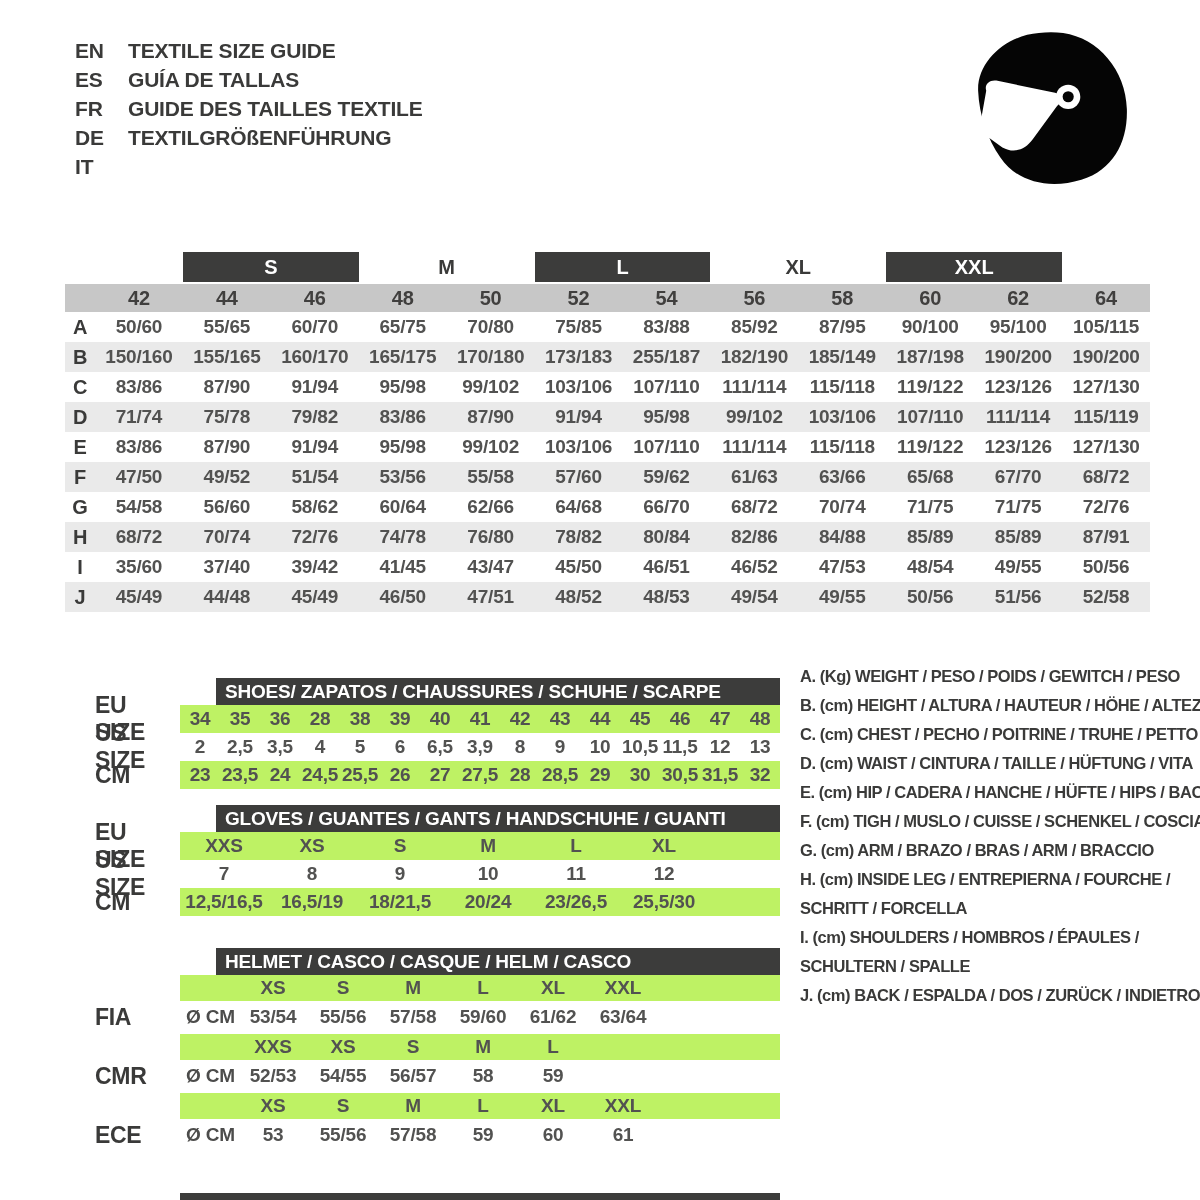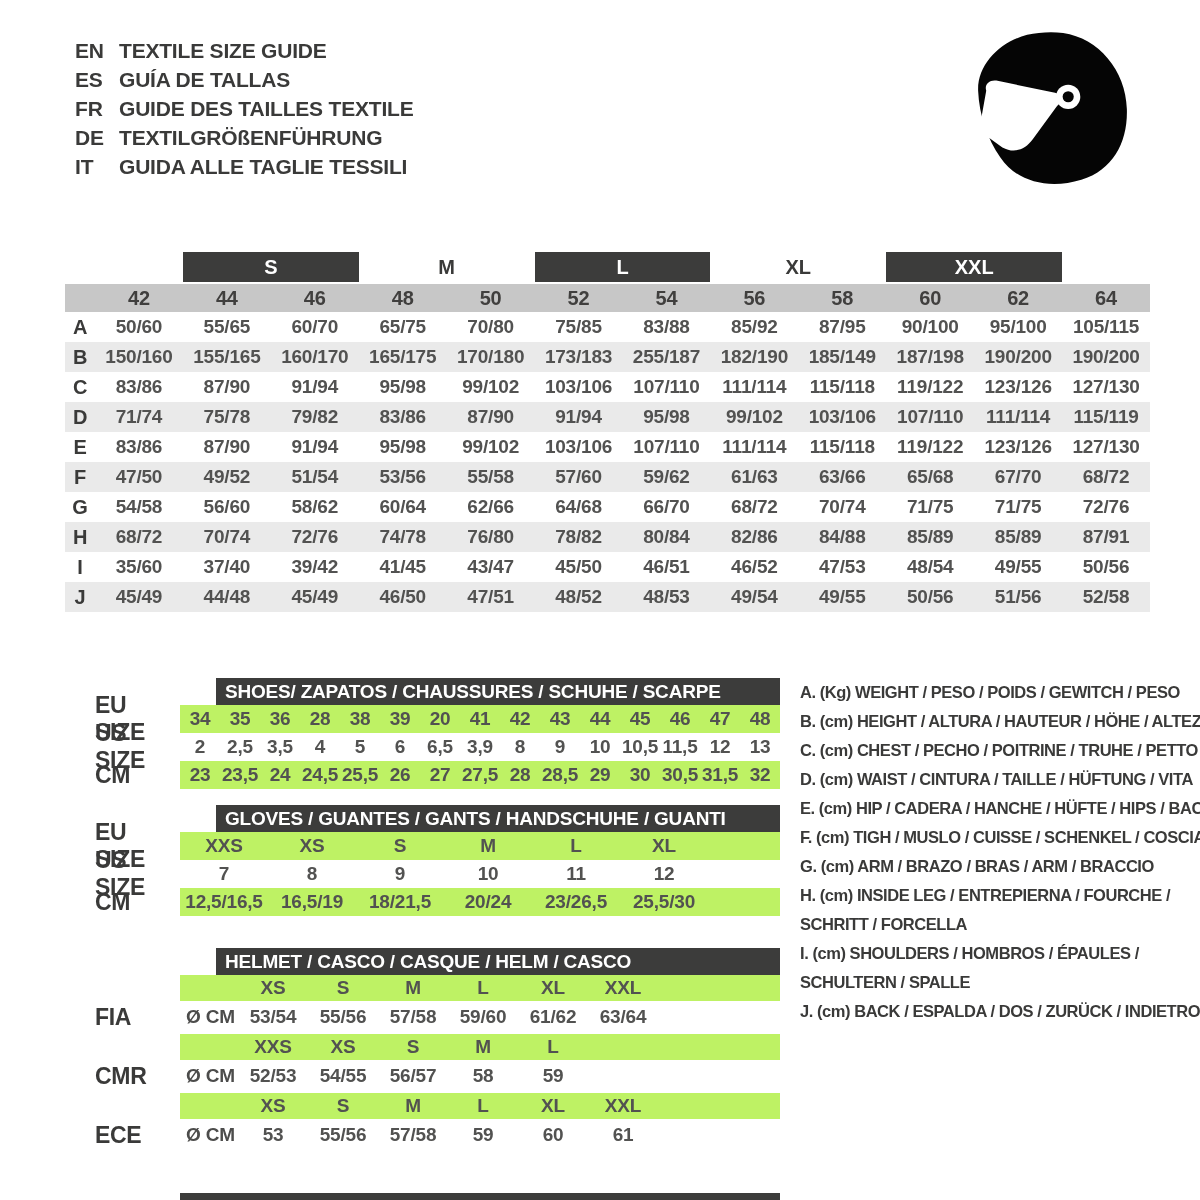--- a/index.html
+++ b/index.html
@@ -1,21 +1,21 @@
 <!DOCTYPE html>
 <html><head>
 <meta charset="utf-8">
 <style>
   html,body{margin:0;padding:0;background:#ffffff;}
   .page{position:relative;width:1200px;height:1200px;background:#ffffff;overflow:hidden;
         font-family:"Liberation Sans",sans-serif;font-weight:bold;color:#4c4c4b;}
 
   
   .lang-block{position:absolute;left:75px;top:36px;}
-  .lang-row{display:flex;height:29px;align-items:center;font-size:21px;color:#3a3a39;letter-spacing:-0.2px;}
+  .lang-row{display:flex;height:29px;align-items:center;font-size:21px;color:#3a3a39;letter-spacing:-0.2px;gap:9px;}
   .lang-code{width:44px;}
 
   
   .helmet-icon{position:absolute;left:972px;top:28px;width:162px;height:172px;}
 
   
   .size-table{position:absolute;left:65px;top:252px;width:1085px;}
   .grid13{display:grid;grid-template-columns:30px repeat(12,1fr);}
   .group-row{height:30px;margin-bottom:2px;}
   .cell{display:flex;align-items:center;justify-content:center;letter-spacing:-0.2px;}
@@ -36,21 +36,21 @@
   .sec-row{display:grid;height:28px;font-size:19px;color:#525251;}
   .sec-row.gray{background:#bef264;}
   .shoes-cols{grid-template-columns:repeat(15,1fr);}
   .gloves-cols{grid-template-columns:repeat(6,88px) 1fr;}
   .helmet-cols{grid-template-columns:58px repeat(6,70px) 1fr;}
   .helmet-size-row{height:26px;}
   .helmet-val-row{height:31px;margin-bottom:2px;background:#ffffff;}
   .unit-cell{justify-content:flex-start;padding-left:6px;color:#4c4c4b;}
 
   
-  .legend{position:absolute;left:800px;top:678px;width:390px;font-size:16.5px;
+  .legend{position:absolute;left:800px;top:662px;width:390px;font-size:16.5px;
           letter-spacing:-0.45px;color:#3a3a39;line-height:29px;}
   .legend-line{white-space:nowrap;height:29px;}
 
   
   .bottom-bar{position:absolute;left:180px;top:1193px;width:600px;height:7px;background:#3c3c3b;}
 </style>
 </head>
 <body>
 
 <div class="page">
@@ -67,21 +67,20 @@
       <div class="lang-row">
         <span class="lang-code">FR</span>
         <span class="lang-title">GUIDE DES TAILLES TEXTILE</span>
       </div>
       <div class="lang-row">
         <span class="lang-code">DE</span>
         <span class="lang-title">TEXTILGRÖßENFÜHRUNG</span>
       </div>
       <div class="lang-row">
         <span class="lang-code">IT</span>
-        <span class="lang-title">GUIDA ALLE TAGLIE TESSILI</span>
       </div>
     </div>
 
   <svg class="helmet-icon" viewBox="0 0 160 170">
     <path fill="#050505" d="M 90 5 C 125 10 152 42 153 80 C 154 112 140 140 108 150 C 76 160 44 152 28 128 C 15 109 7 86 6 62 C 5 32 35 7 66 5 C 74 4 82 4 90 5 Z"></path>
     <path fill="#ffffff" d="M 14 62 C 12 56 17 51 24 52 L 82 64 C 90 66 91 71 84 77 L 60 110 C 52 121 41 124 30 118 L 16 108 C 9 103 8 97 9 90 Z"></path>
     <circle cx="95" cy="68" r="12" fill="#ffffff"></circle>
     <circle cx="95" cy="68" r="5.5" fill="#050505"></circle>
   </svg>
 
@@ -271,21 +270,21 @@
     </div>
     <div class="sec-table">
       <div class="sec-header">SHOES/ ZAPATOS / CHAUSSURES / SCHUHE / SCARPE</div>
       <div class="sec-row gray shoes-cols">
           <div class="cell">34</div>
           <div class="cell">35</div>
           <div class="cell">36</div>
           <div class="cell">28</div>
           <div class="cell">38</div>
           <div class="cell">39</div>
-          <div class="cell">20</div>
+          <div class="cell">40</div>
           <div class="cell">41</div>
           <div class="cell">42</div>
           <div class="cell">43</div>
           <div class="cell">44</div>
           <div class="cell">45</div>
           <div class="cell">46</div>
           <div class="cell">47</div>
           <div class="cell">48</div>
         </div>
       <div class="sec-row shoes-cols">

